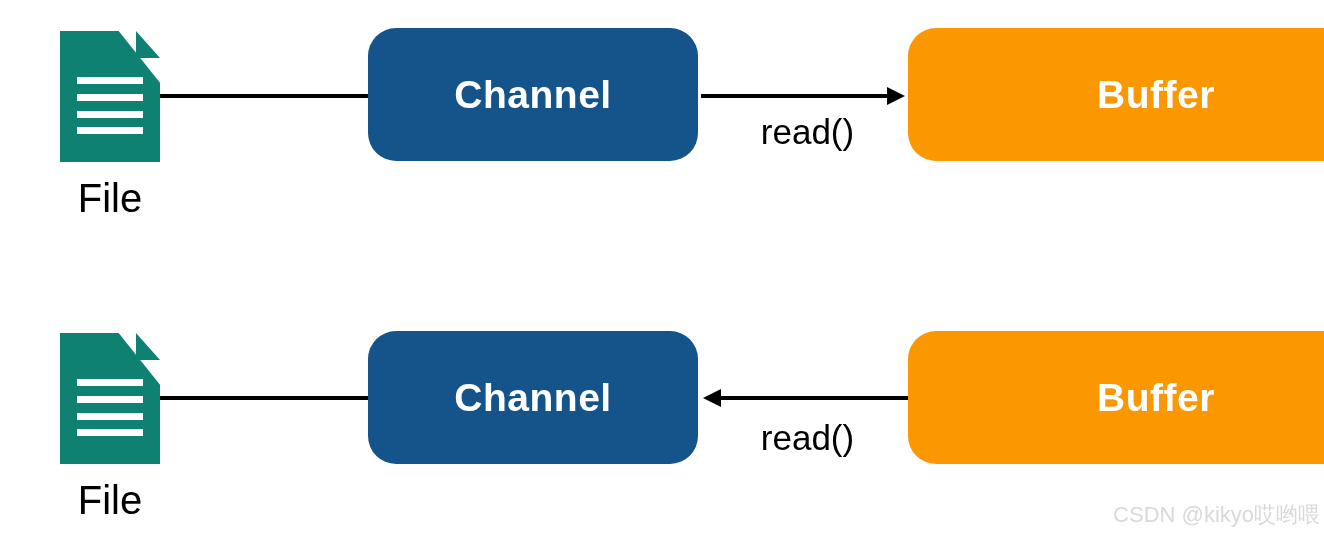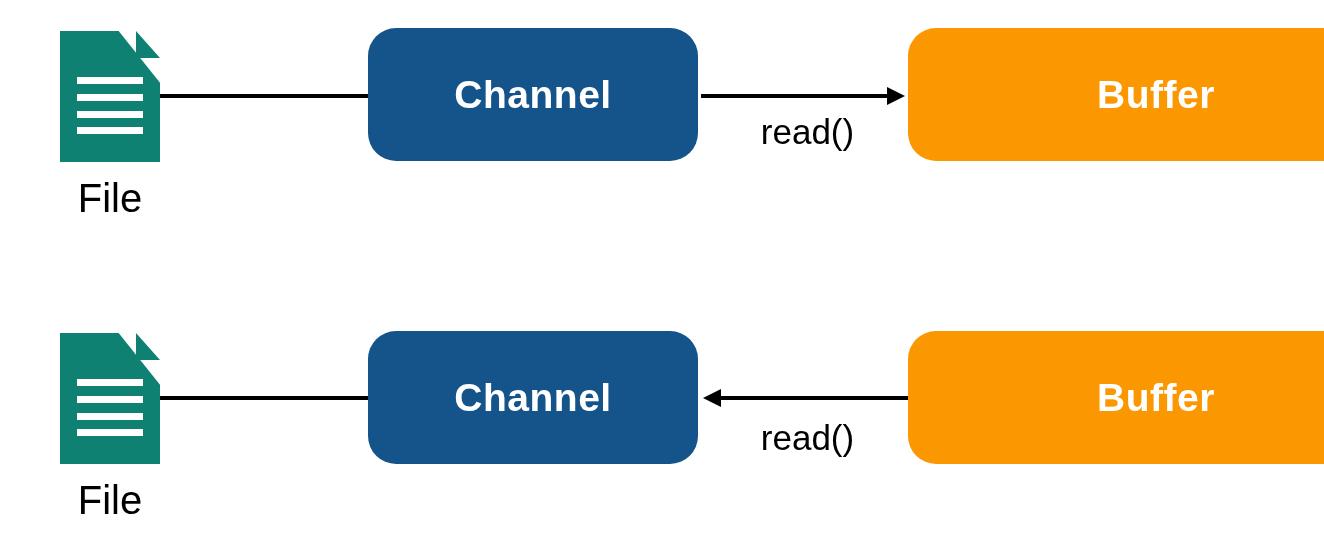--- a/index.html
+++ b/index.html
@@ -130,14 +130,15 @@
     <div class="arrow-head" style="border-right-color: rgb(0, 0, 0);"></div>
 
     <div class="op-label" style="color: rgb(0, 0, 0);">read()</div>
 
     <div class="node buffer-node" style="background: rgb(251, 151, 0);">
       <span class="node-label" style="color: rgb(255, 255, 255);">Buffer</span>
     </div>
 
   </div>
 
+  <div class="watermark" style="color: rgb(217, 217, 217);">CSDN @kikyo哎哟喂</div>
 
 </div>
 
 </body></html>

